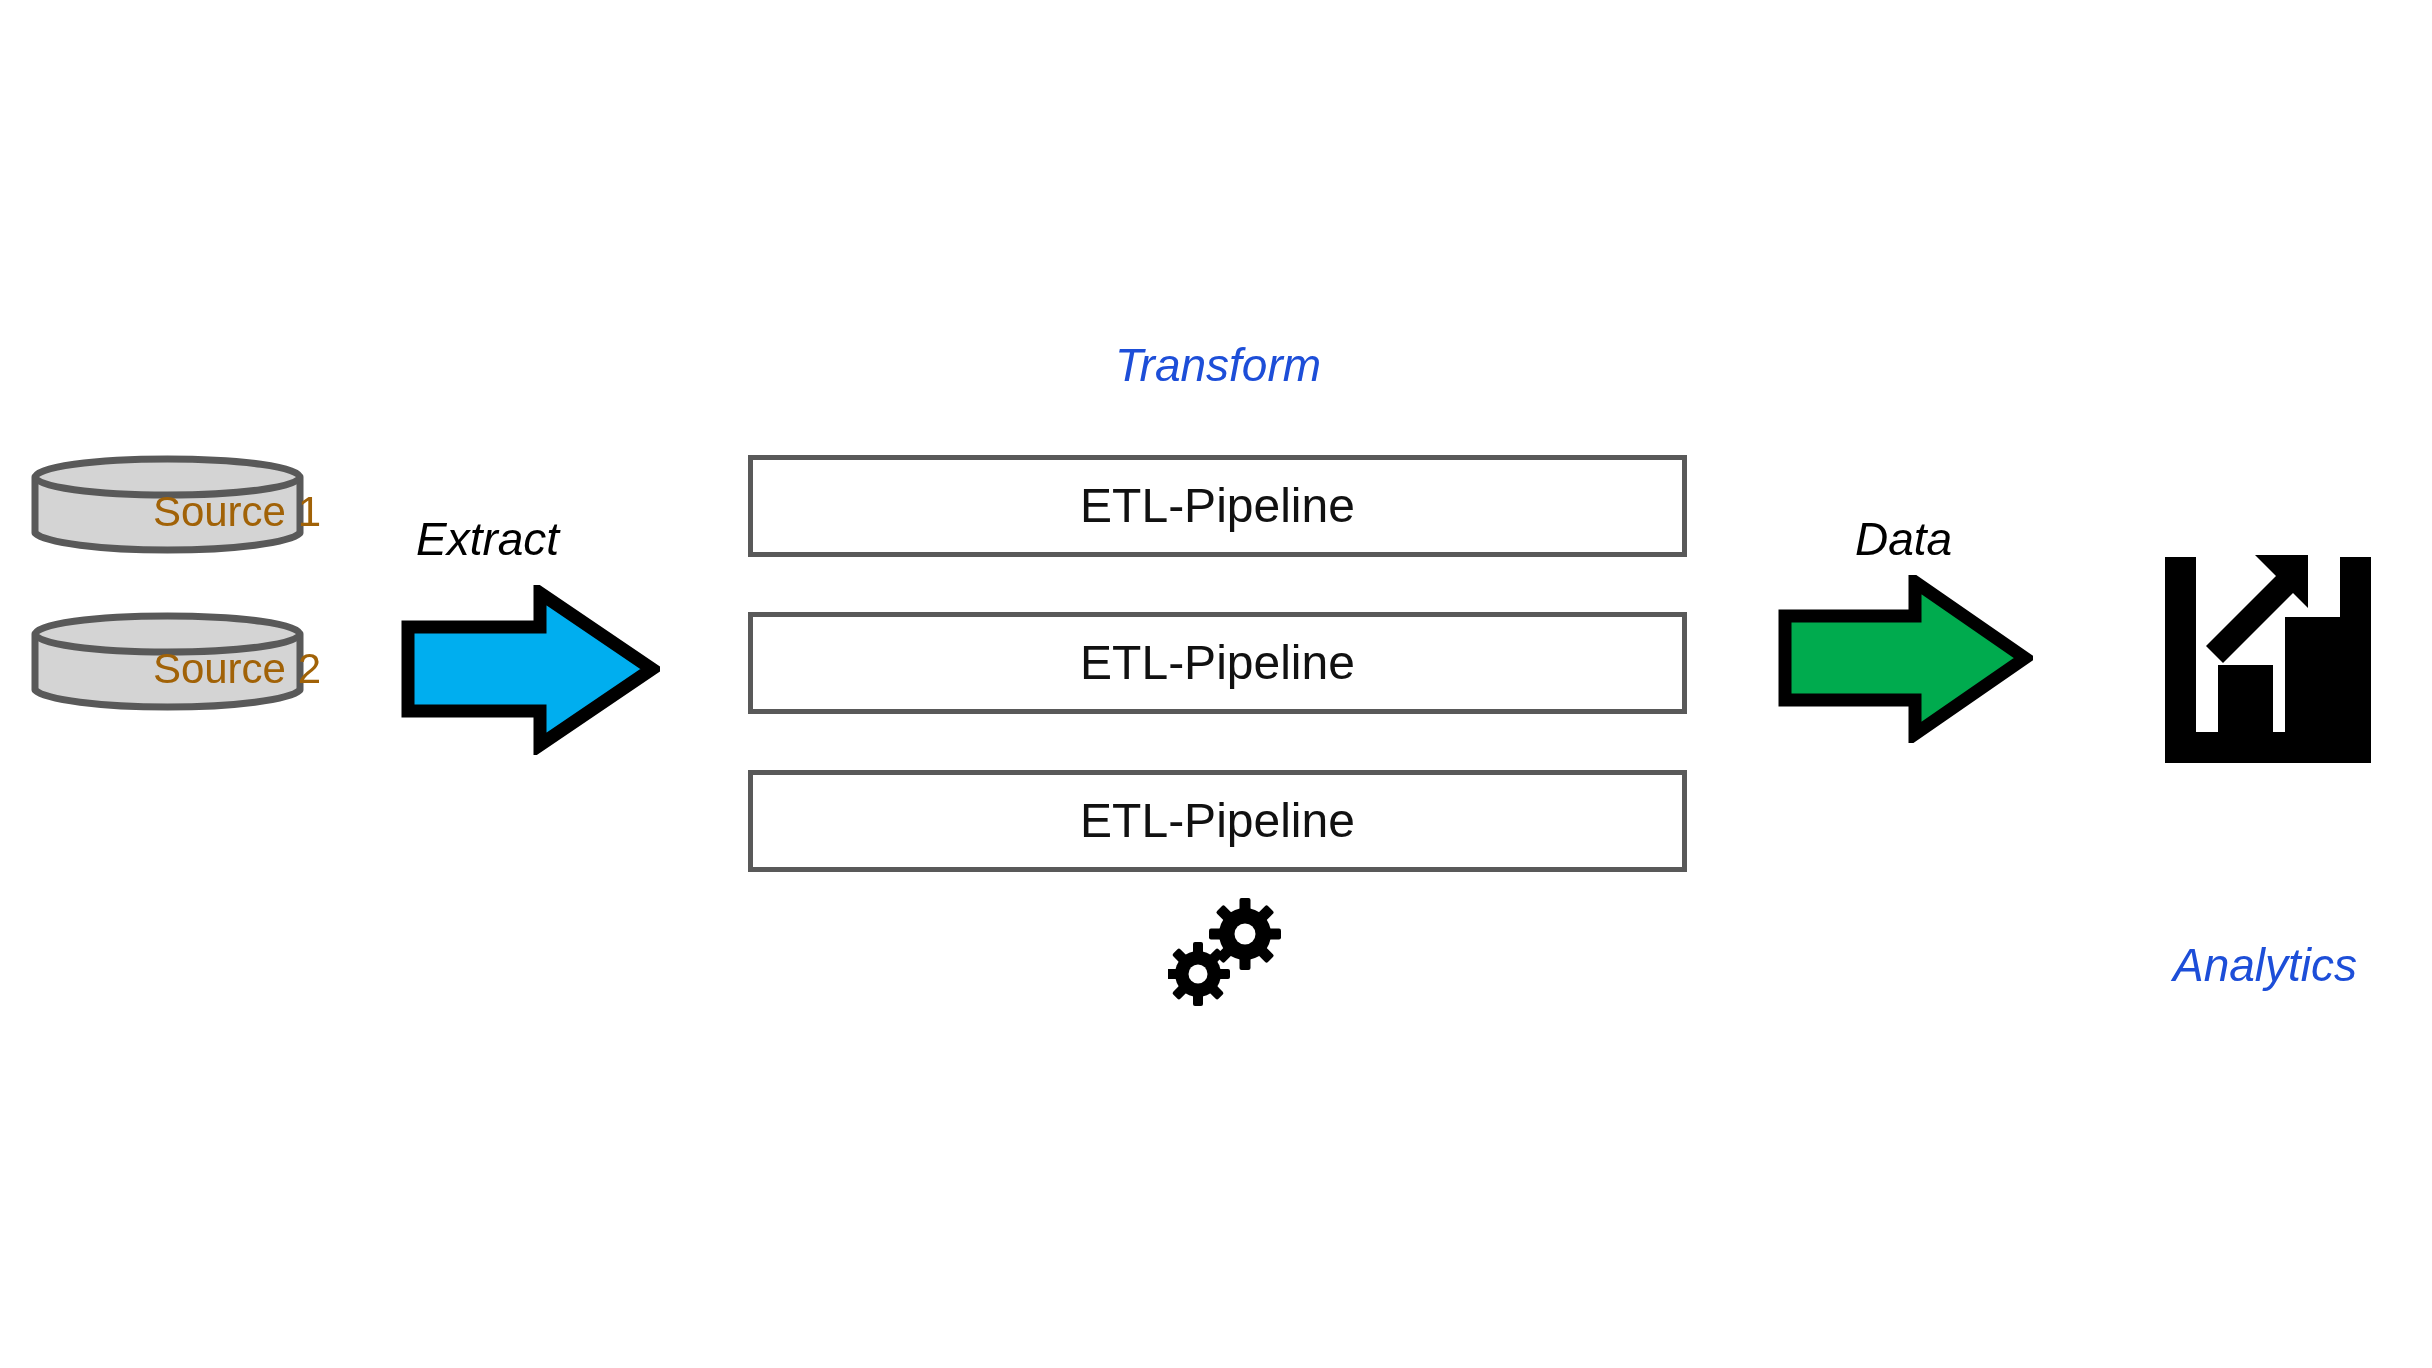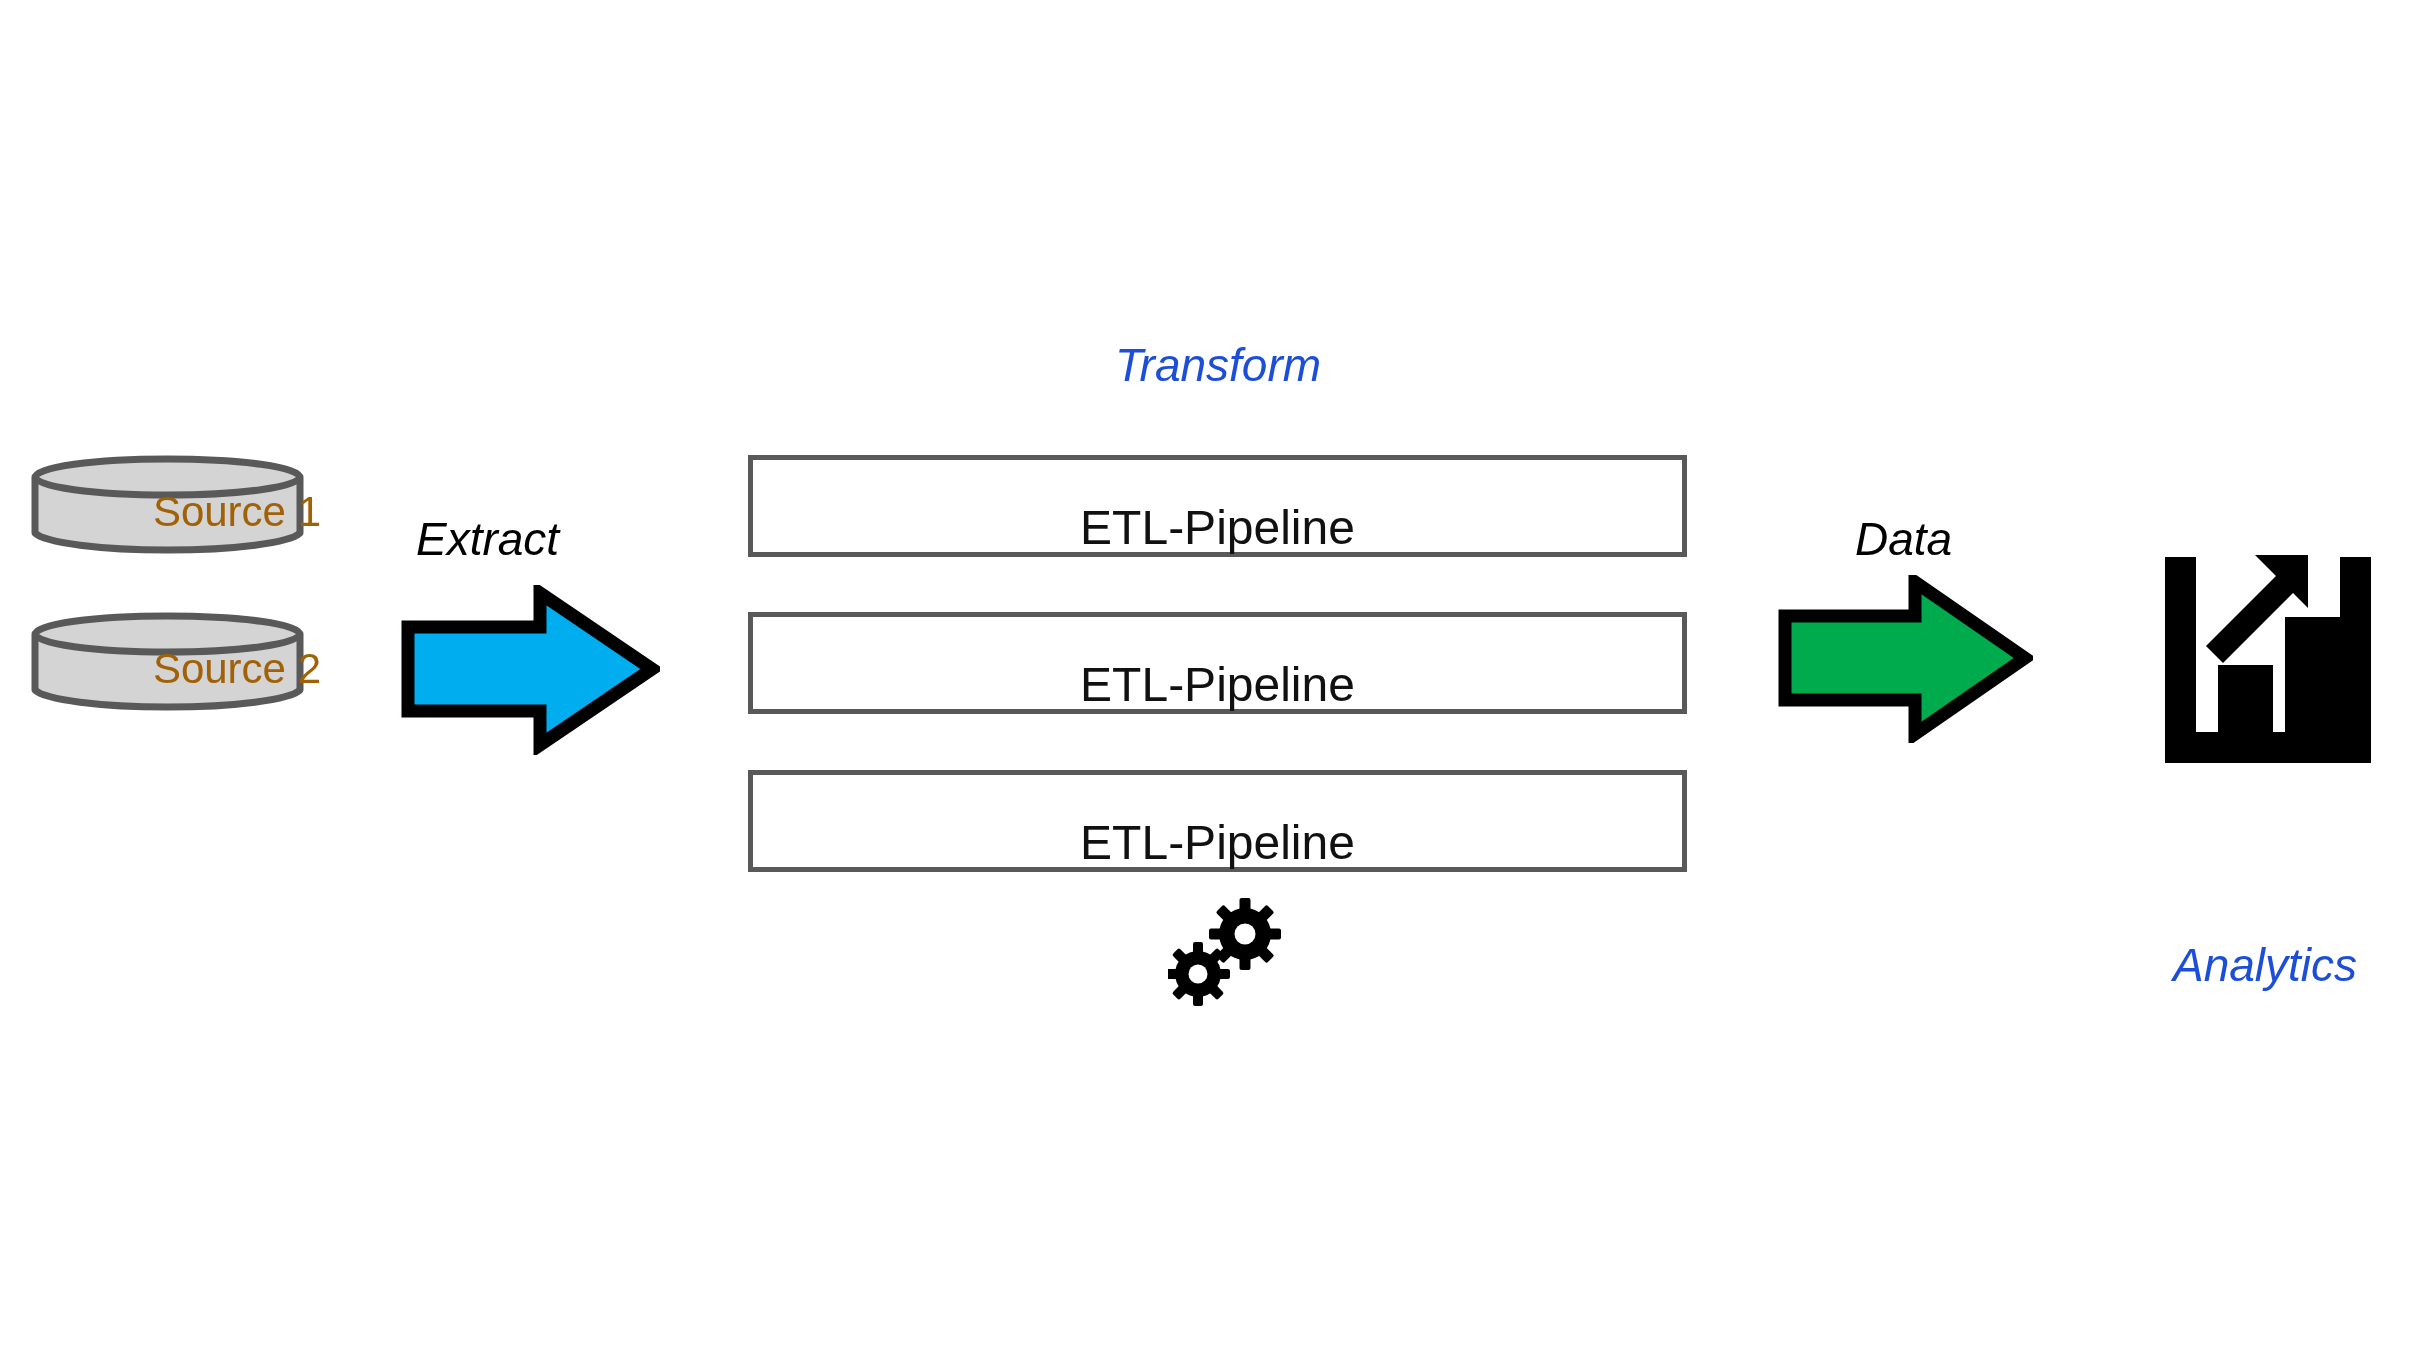--- a/index.html
+++ b/index.html
@@ -62,21 +62,21 @@
   
   .pipe-box {
     position: absolute;
     left: 748px;
     width: 939px;
     height: 102px;
     box-sizing: border-box;
     background: #ffffff;
     border: 5px solid #595959;
     display: flex;
-    align-items: flex-end;
+    align-items: center;
     justify-content: center;
   }
   .pipe-box span {
     font-size: 48px;
     color: #111111;
     font-family: "Liberation Sans", sans-serif;
     line-height: 1;
     white-space: nowrap;
   }
 

